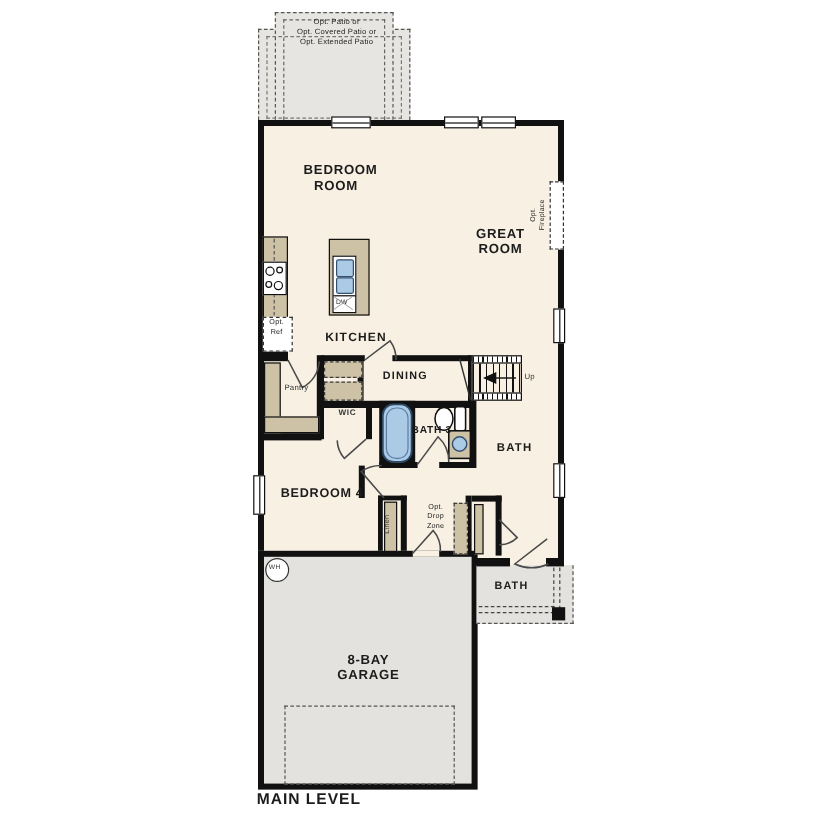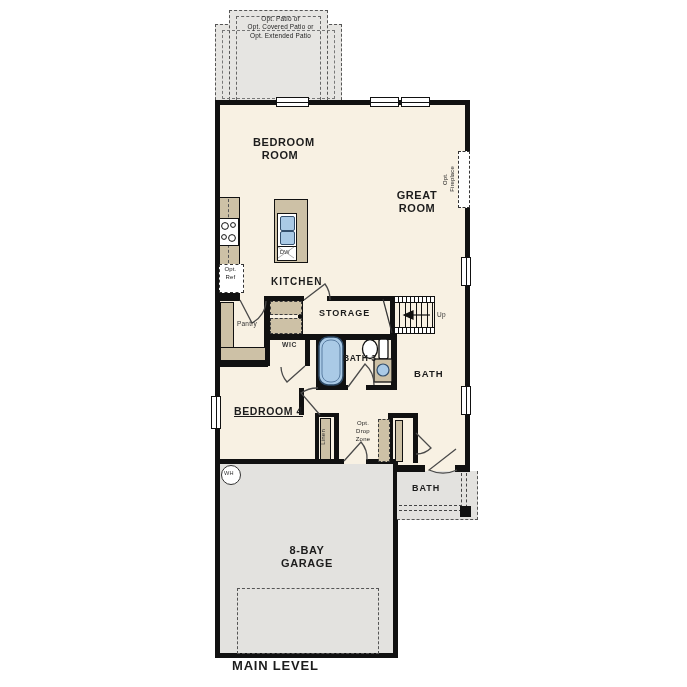--- a/index.html
+++ b/index.html
@@ -203,26 +203,26 @@
 
   <div class="lbl ctr" style="left:253px;top:136px;width:54px;font-size:11px;">
     <span>BEDROOM</span><br>
     <span>ROOM</span>
   </div>
   <div class="lbl ctr" style="left:366px;top:189px;width:54px;font-size:11px;margin-left:24px;">
     <span>GREAT</span><br>
     <span>ROOM</span>
   </div>
   <div class="lbl" style="left:255px;top:276px;font-size:10px;letter-spacing:1px;padding-left:16px;">KITCHEN</div>
-  <div class="lbl" style="left:319px;top:308px;font-size:9px;letter-spacing:1px;">STORAGE</div>
+  <div class="lbl" style="left:319px;top:308px;font-size:9px;letter-spacing:1px;">DINING</div>
   <div class="lbl" style="left:414px;top:369px;font-size:9.5px;letter-spacing:1px;">BATH</div>
-  <div class="lbl" style="left:234px;top:405px;font-size:10.5px;text-decoration:underline;">BEDROOM 4</div>
+  <div class="lbl" style="left:234px;top:405px;font-size:10.5px;">BEDROOM 4</div>
   <div class="lbl" style="left:343px;top:354px;font-size:8.5px;">BATH 3</div>
   <div class="lbl" style="left:282px;top:341px;font-size:6.8px;color:#333;">WIC</div>
   <div class="sm" style="left:237px;top:320px;font-size:6.5px;color:#333;">Pantry</div>
   <div class="lbl" style="left:412px;top:483px;font-size:9px;letter-spacing:1px;">BATH</div>
   <div class="lbl ctr" style="left:272px;top:544px;width:70px;font-size:11px;">
     <span>8-BAY</span><br>
     <span>GARAGE</span>
   </div>
-  <div class="lbl" style="left:232px;top:659px;font-size:13px;letter-spacing:0.8px;">MAIN LEVEL</div>
+  <div class="lbl" style="left:214px;top:659px;font-size:13px;letter-spacing:0.8px;">MAIN LEVEL</div>
 
 </div>
 
 </body></html>

